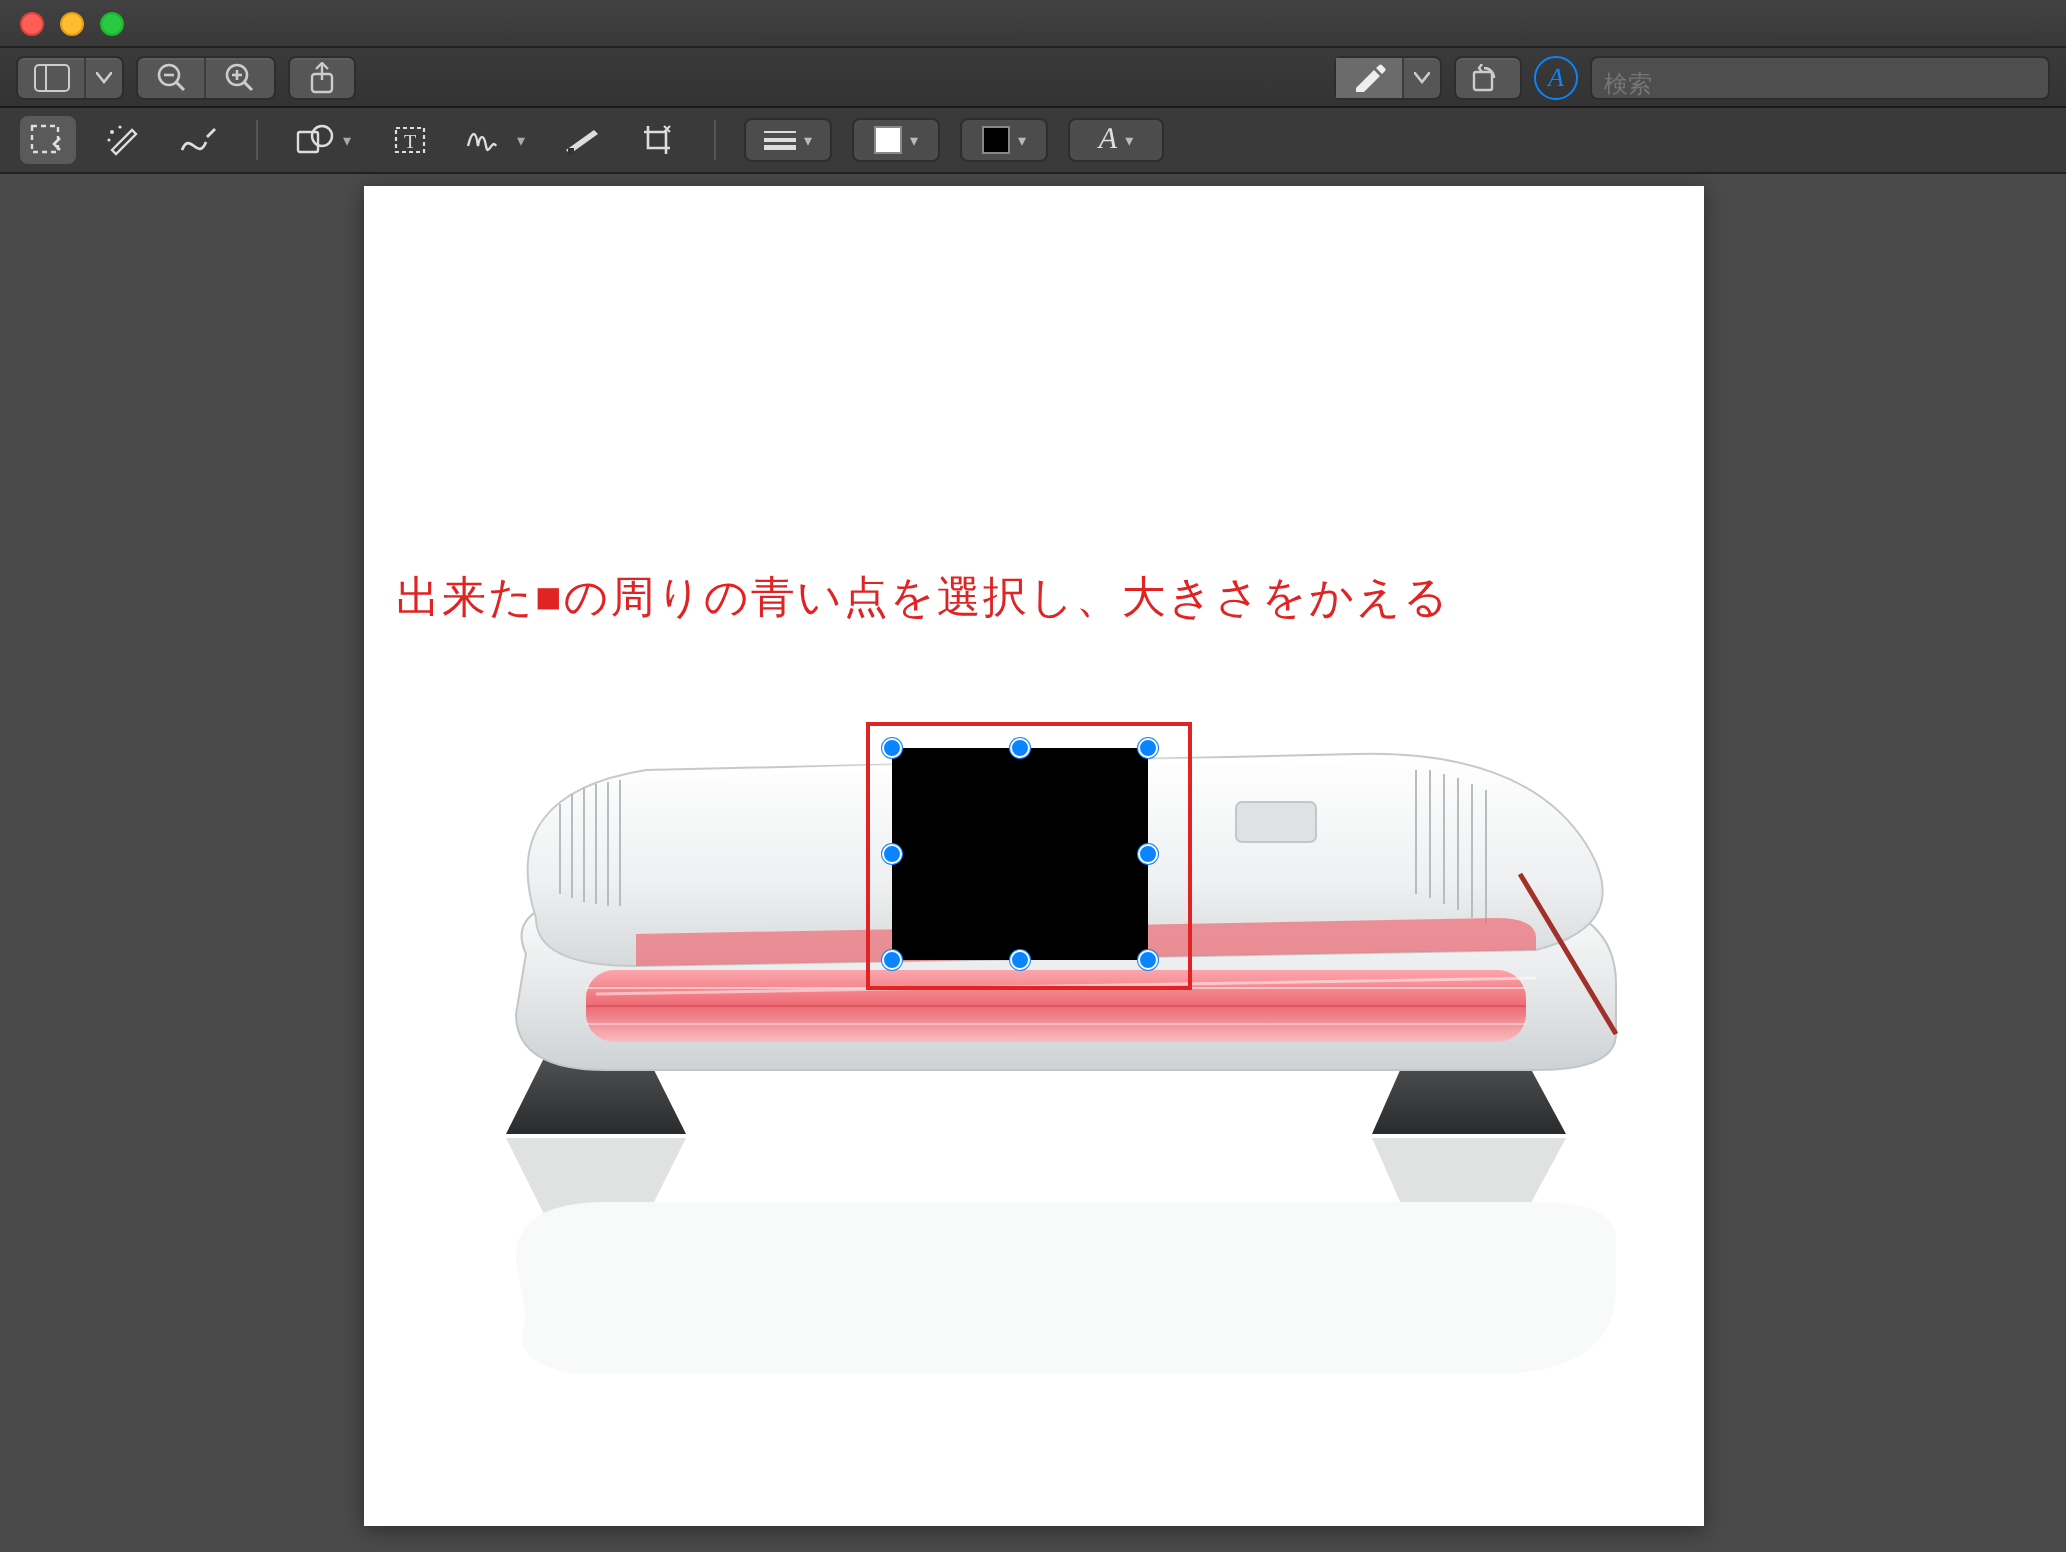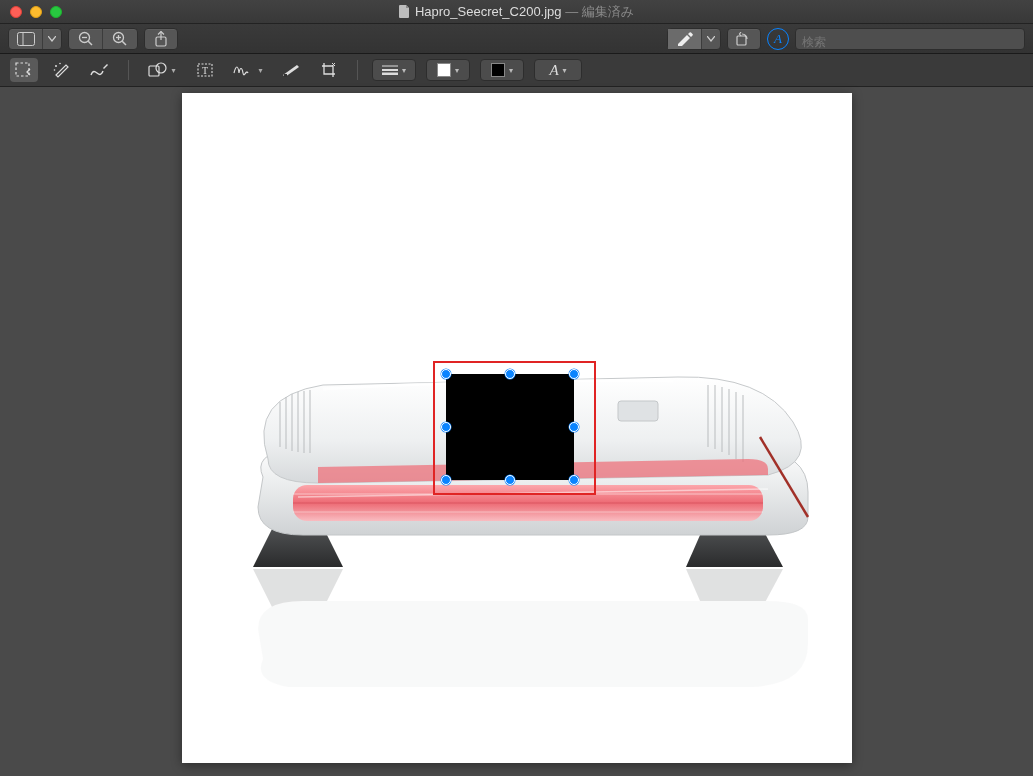--- a/index.html
+++ b/index.html
@@ -173,28 +173,20 @@
   }
 </style>
 </head>
 <body>
 
 <div class="titlebar">
   <div class="traffic-lights">
     <div class="tl tl-red"></div>
     <div class="tl tl-yellow"></div>
     <div class="tl tl-green"></div>
-  </div>
-  <div class="title">
-    <span class="doc-icon">
-      <svg viewBox="0 0 11 13">
-          <path fill="#bdbdbd" d="M1 0h6l3 3v9a1 1 0 0 1-1 1H1a1 1 0 0 1-1-1V1a1 1 0 0 1 1-1z"></path>
-          <path fill="#8a8a8a" d="M7 0v3h3z"></path>
-        </svg>
-    </span><span class="fname">Hapro_Seecret_C200.jpg</span><span class="edited"> — 編集済み</span>
   </div>
 </div>
 
 <div class="toolbar">
   <div class="btn-group">
     <div class="seg">
       <svg width="18" height="14" viewBox="0 0 18 14">
           <rect x="0.5" y="0.5" width="17" height="13" rx="2" fill="none" stroke="#ccc"></rect>
           <line x1="6" y1="0" x2="6" y2="14" stroke="#ccc"></line>
         </svg>
@@ -406,20 +398,21 @@
       <path d="M90 130 L560 122" stroke="#fff" stroke-width="1.5" opacity="0.5"></path>
     </svg>
 
     <svg class="device reflection" style="left:26px; top:470px" viewBox="0 0 618 206">
       <path d="M70 150 L110 150 L135 200 L45 200 Z" fill="#3a3b3c"></path>
       <path d="M500 150 L548 150 L575 200 L478 200 Z" fill="#3a3b3c"></path>
       <path d="M55 110 Q45 88 80 82 L545 82 Q600 85 600 125 L600 150 Q600 168 560 168 L95 168 Q50 168 50 140 Z" fill="#d7dadb"></path>
     </svg>
 
     <div class="annot" style="left:16px; top:190px">
+      <div>出来た■の周りの青い点を選択し、大きさをかえる</div>
     </div>
 
     <div class="sel-outline" style="left:251px; top:268px; width:163px; height:134px"></div>
 
     <div class="black-box" style="left:264px; top:281px; width:128px; height:106px"></div>
 
     <div class="sel-handle" style="left:259px; top:276px"></div>
     <div class="sel-handle" style="left:323px; top:276px"></div>
     <div class="sel-handle" style="left:387px; top:276px"></div>
     <div class="sel-handle" style="left:259px; top:329px"></div>

